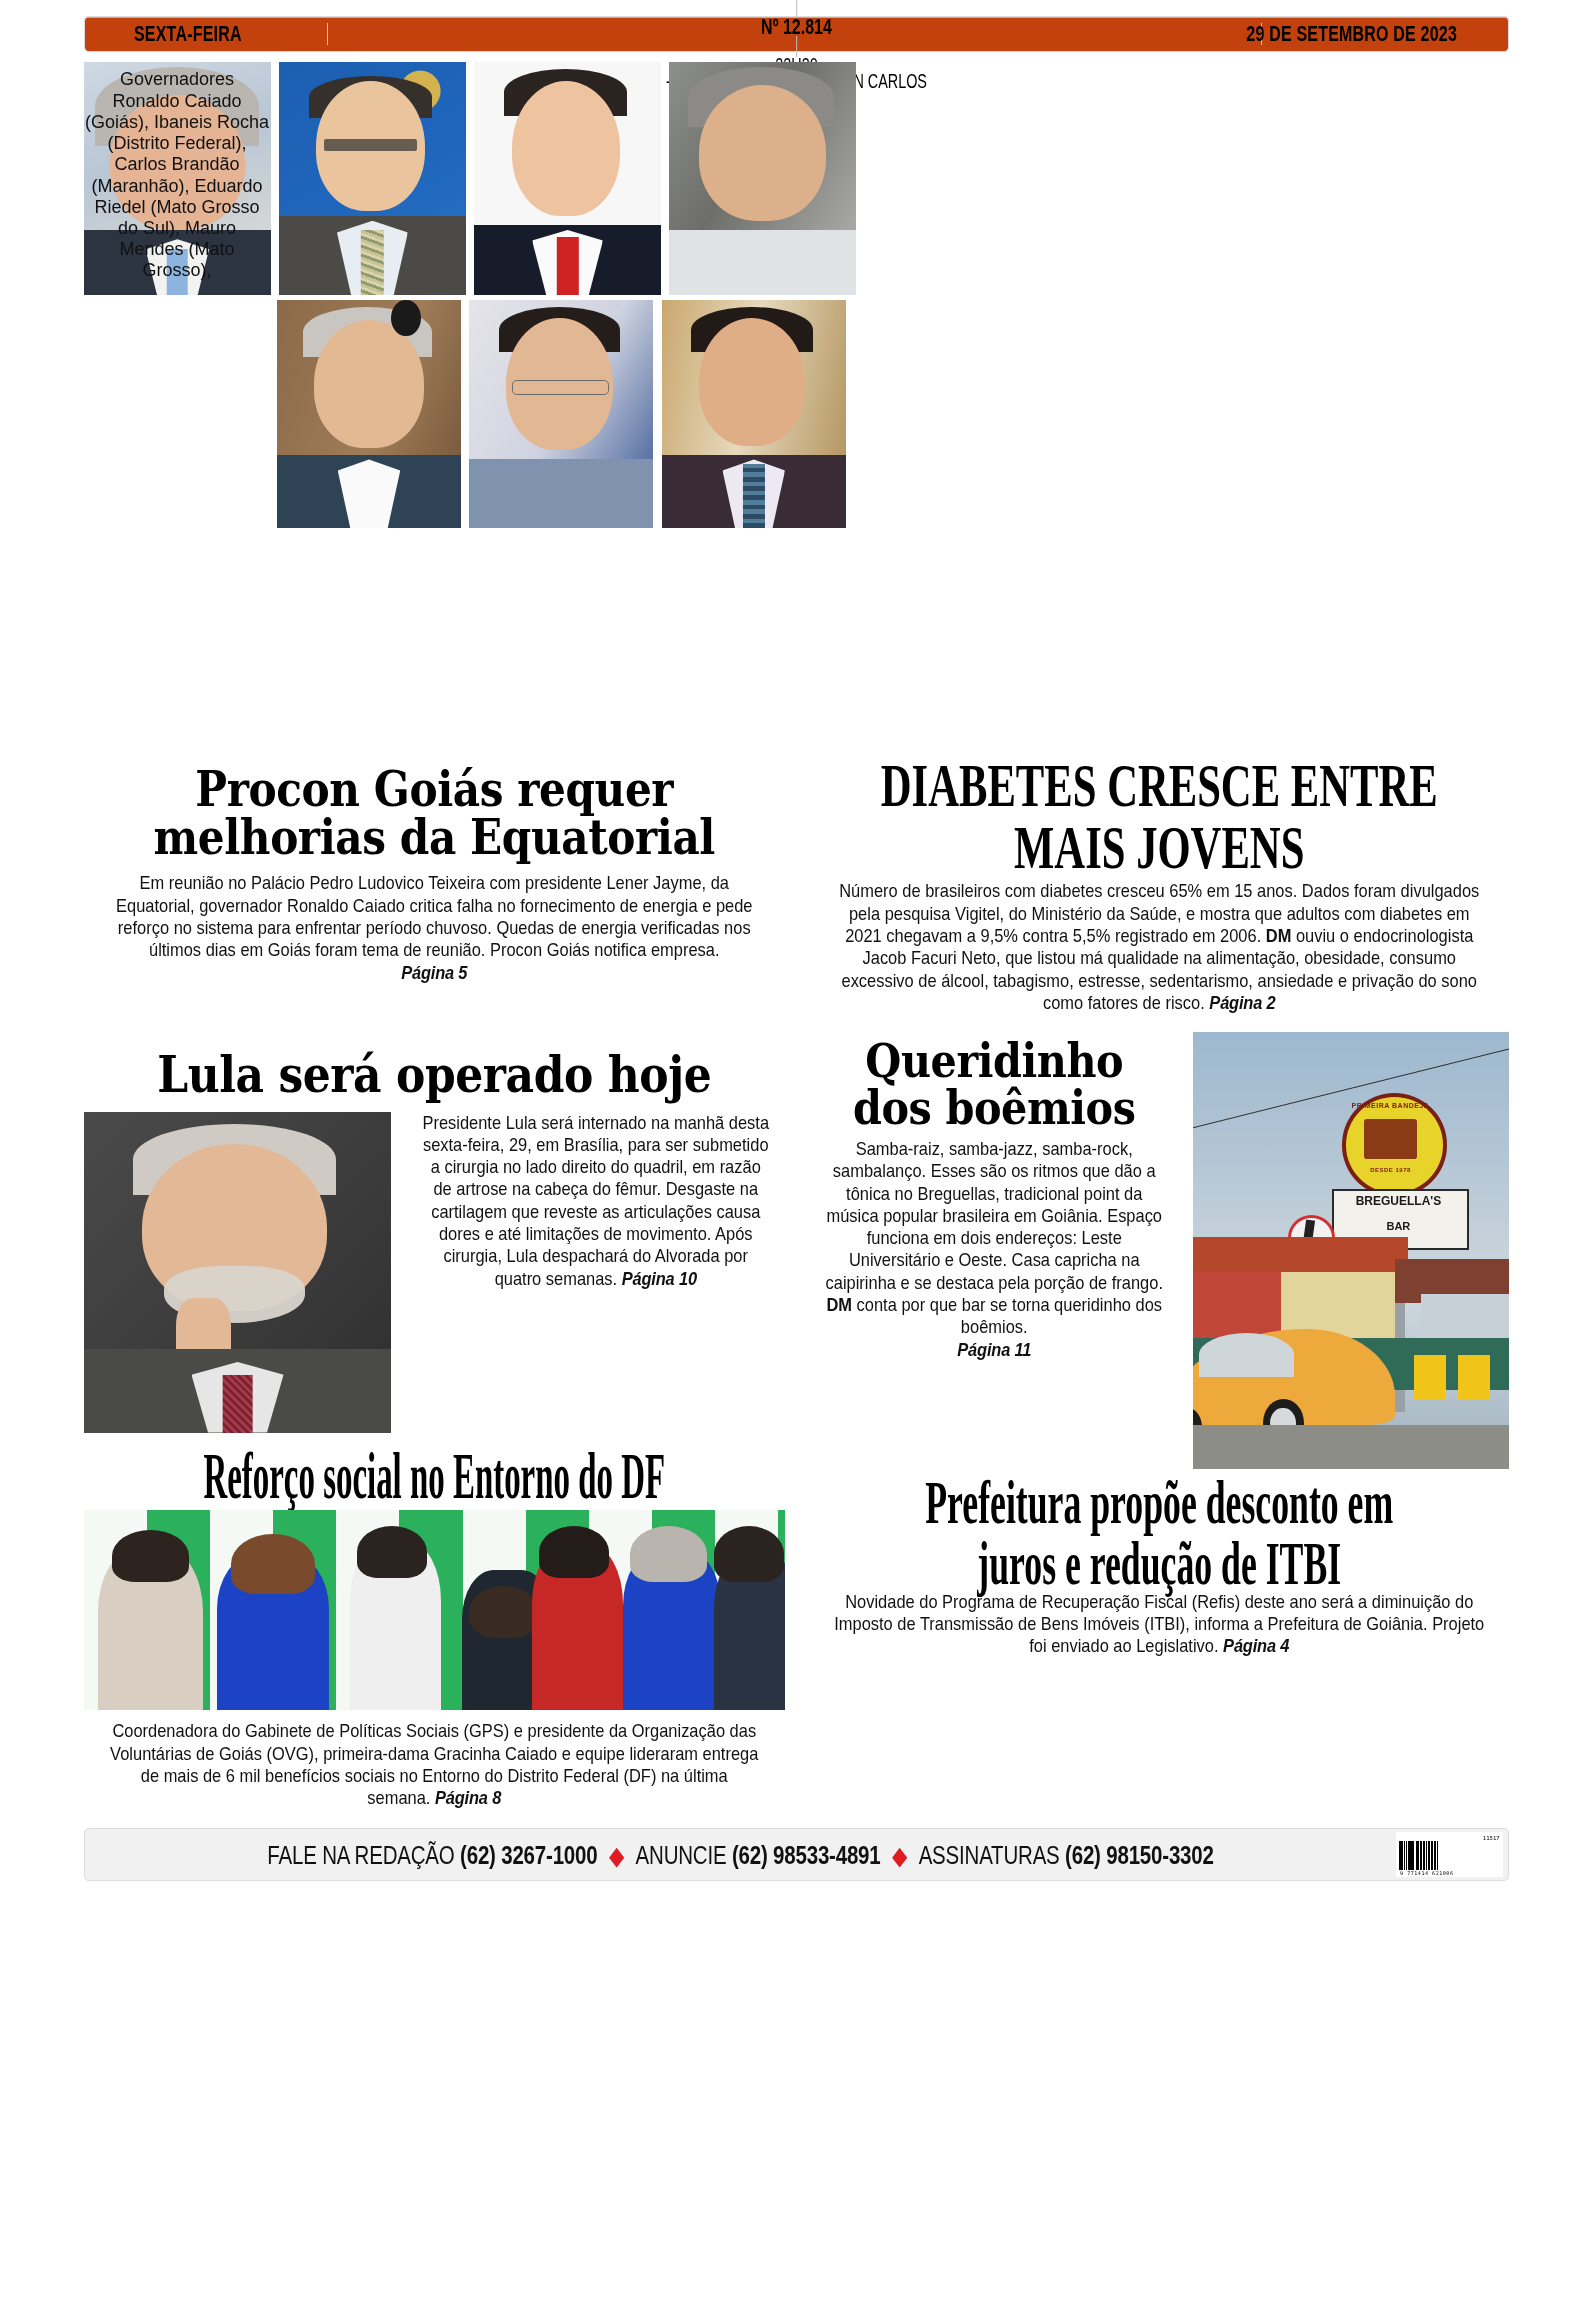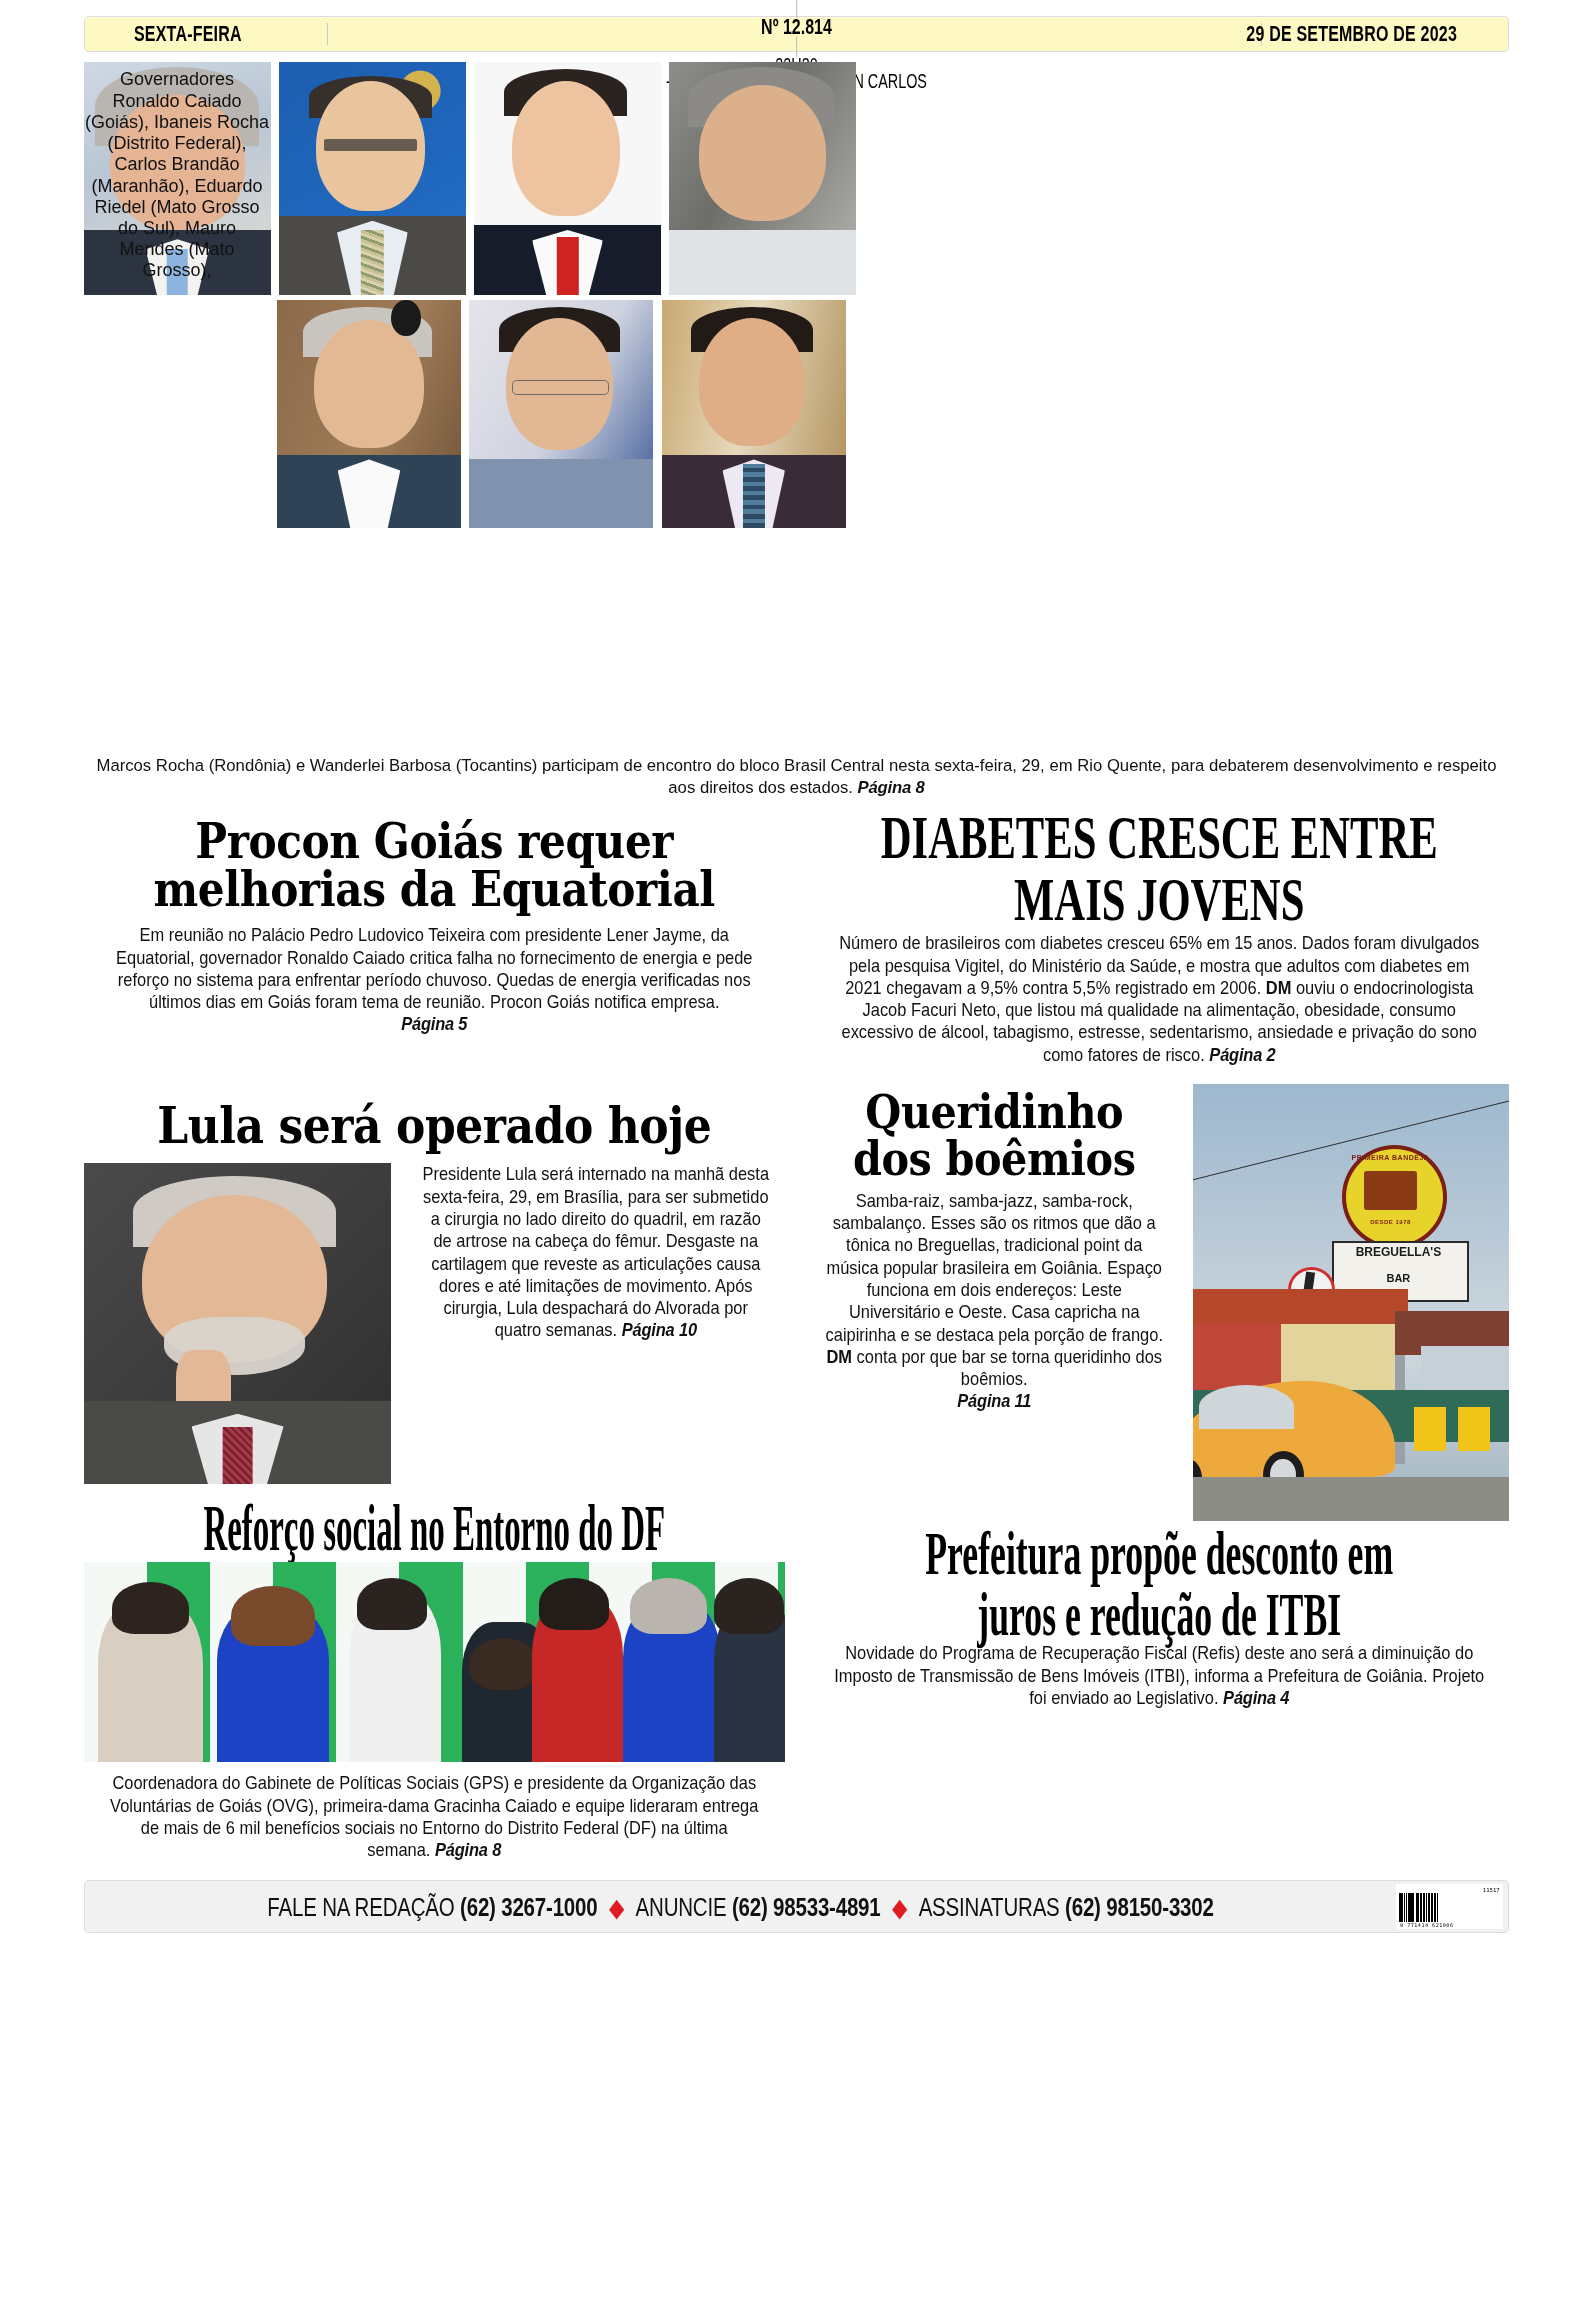--- a/index.html
+++ b/index.html
@@ -41,21 +41,21 @@
     transform:scaleY(1.18) scaleX(0.96);
     white-space:nowrap;
   }
   .masthead-sub .red{color:#e8131a;}
   .masthead-sub .sep{color:#e8131a;font-weight:700;}
 
   
   .infobar{
     margin-top:16px;
     height:34px;
-    background:#fef9c3;
+    background:#c2410c;
     border:0.5px solid #dcdcdc;
     border-radius:4.7px;
     display:flex;align-items:center;
     position:relative;
     box-shadow:inset 0 0.5px 0 #fff;
   }
   .infobar .cell{
     font-family:"Liberation Sans", sans-serif;
     font-weight:700;
     font-size:16px;
@@ -320,24 +320,20 @@
       </div>
     </div>
 
   </div>
 
   <div style="position:relative;margin-top:-465px;width:186px;">
     <div class="capside">Governadores Ronaldo Caiado (Goiás), Ibaneis Rocha (Distrito Federal), Carlos Brandão (Maranhão), Eduardo Riedel (Mato Grosso do Sul), Mauro Mendes (Mato Grosso),</div>
   </div>
   <div style="height:465px"></div>
 
-  <div class="topcap">
-    <span>Marcos Rocha (Rondônia) e Wanderlei Barbosa (Tocantins) participam de encontro do bloco Brasil Central nesta sexta-feira, 29, em Rio Quente, para debaterem desenvolvimento e respeito aos direitos dos estados.</span>
-    <span class="pg">Página 8</span>
-  </div>
 
   <div class="cols">
 
     <div class="col">
       <div class="hl-serif h-procon">Procon Goiás requer melhorias da Equatorial</div>
       <div class="sp24"></div>
       <div class="body-text">
         <span>Em reunião no Palácio Pedro Ludovico Teixeira com presidente Lener Jayme, da Equatorial, governador Ronaldo Caiado critica falha no fornecimento de energia e pede reforço no sistema para enfrentar período chuvoso. Quedas de energia verificadas nos últimos dias em Goiás foram tema de reunião. Procon Goiás notifica empresa.</span>
         <div class="pg">Página 5</div>
       </div>

